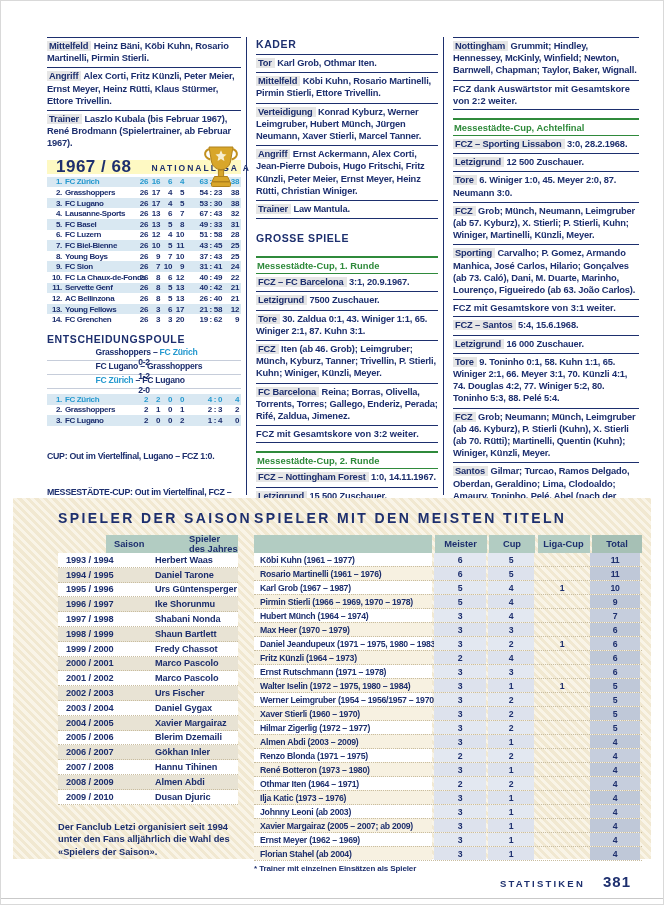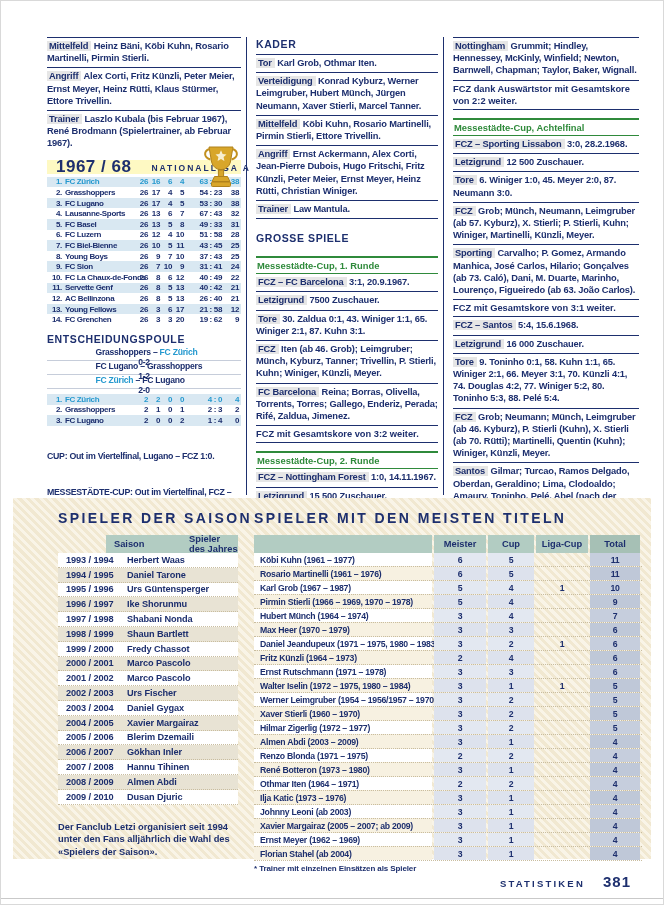--- a/index.html
+++ b/index.html
@@ -51,25 +51,25 @@
   .sp-section{position:absolute;left:45px;top:12px;width:180px;}
   .tt-section{position:absolute;left:241px;top:12px;width:388px;}
   .section-title{font-size:14px;font-weight:bold;letter-spacing:2.4px;white-space:nowrap;}
   .sp-table{margin-top:9px;}
   .sp-header{display:flex;background:#b2ccc2;height:18px;align-items:center;font-size:9.3px;font-weight:bold;margin-left:48px;}
   .sp-header .c1{width:83px;padding-left:8px;flex:none;box-sizing:border-box;}
   .sp-row{display:flex;height:13.8px;align-items:center;font-size:9.2px;font-weight:bold;
           border-bottom:1px dotted #c9bd9f;letter-spacing:-0.1px;}
   .sp-row:nth-child(even){background:#e8e3d4;}
   .sp-row:nth-child(odd){background:#ffffff;}
-  .sp-row .c1{width:69px;padding-left:8px;flex:none;box-sizing:border-box;}
+  .sp-row .c1{width:97px;padding-left:8px;flex:none;box-sizing:border-box;}
   .fanclub-note{margin-top:16px;font-size:9.3px;line-height:12.6px;font-weight:bold;width:182px;}
   
   .tt-table{margin-top:9px;}
-  .tt-header{display:flex;height:18px;font-size:9.3px;font-weight:bold;}
+  .tt-header{display:flex;height:18px;font-size:9.3px;font-weight:bold;justify-content:space-between;}
   .tt-header>div{display:flex;align-items:center;justify-content:center;box-sizing:border-box;}
   .hn{width:178px;background:#b2ccc2;margin-right:2px;}
   .hm{width:52px;background:#b2ccc2;margin-right:2px;}
   .hc{width:46px;background:#b2ccc2;margin-right:2px;}
   .hl{width:52px;background:#b2ccc2;margin-right:2px;}
   .ht{width:50px;background:#a6c0b5;}
   .tt-row{display:flex;height:13px;align-items:center;font-size:8.7px;font-weight:bold;
           border-bottom:1px dotted #c9bd9f;letter-spacing:-0.25px;}
   .tt-row>span{display:flex;align-items:center;box-sizing:border-box;height:100%;}
   .cn{width:178px;padding-left:6px;margin-right:2px;white-space:nowrap;}
@@ -309,22 +309,22 @@
           </div>
         </div>
 
       <div class="cup-note">CUP: Out im Viertelfinal, Lugano – FCZ 1:0.</div>
       <div class="cup-note">MESSESTÄDTE-CUP: Out im Viertelfinal, FCZ – Dundee United 0:1, 0:1.</div>
     </div>
 
     <div class="col col2" id="col2-blocks">
         <div class="col-heading">KADER</div>
         <div class="labeled-block"><span class="lbl">Tor</span> <span class="txt">Karl Grob, Othmar Iten.</span></div>
+        <div class="labeled-block"><span class="lbl">Mittelfeld</span> <span class="txt">Köbi Kuhn, Rosario Martinelli, Pirmin Stierli, Ettore Trivellin.</span></div>
         <div class="labeled-block"><span class="lbl">Verteidigung</span> <span class="txt">Konrad Kyburz, Werner Leimgruber, Hubert Münch, Jürgen Neumann, Xaver Stierli, Marcel Tanner.</span></div>
-        <div class="labeled-block"><span class="lbl">Mittelfeld</span> <span class="txt">Köbi Kuhn, Rosario Martinelli, Pirmin Stierli, Ettore Trivellin.</span></div>
         <div class="labeled-block"><span class="lbl">Angriff</span> <span class="txt">Ernst Ackermann, Alex Corti, Jean-Pierre Dubois, Hugo Fritschi, Fritz Künzli, Peter Meier, Ernst Meyer, Heinz Rütti, Christian Winiger.</span></div>
         <div class="labeled-block end"><span class="lbl">Trainer</span> <span class="txt">Law Mantula.</span></div>
         <div class="col-heading spaced">GROSSE SPIELE</div>
         <div class="green-heading">Messestädte-Cup, 1. Runde</div>
         <div class="labeled-block no-top"><span class="lbl">FCZ – FC Barcelona</span> <span class="txt">3:1, 20.9.1967.</span></div>
         <div class="labeled-block"><span class="lbl">Letzigrund</span> <span class="txt">7500 Zuschauer.</span></div>
         <div class="labeled-block"><span class="lbl">Tore</span> <span class="txt">30. Zaldua 0:1, 43. Winiger 1:1, 65. Winiger 2:1, 87. Kuhn 3:1.</span></div>
         <div class="labeled-block"><span class="lbl">FCZ</span> <span class="txt">Iten (ab 46. Grob); Leimgruber; Münch, Kyburz, Tanner; Trivellin, P. Stierli, Kuhn; Winiger, Künzli, Meyer.</span></div>
         <div class="labeled-block"><span class="lbl">FC Barcelona</span> <span class="txt">Reina; Borras, Olivella, Torrents, Torres; Gallego, Enderiz, Perada; Rifé, Zaldua, Jimenez.</span></div>
         <div class="note-line">FCZ mit Gesamtskore von 3:2 weiter.</div>

